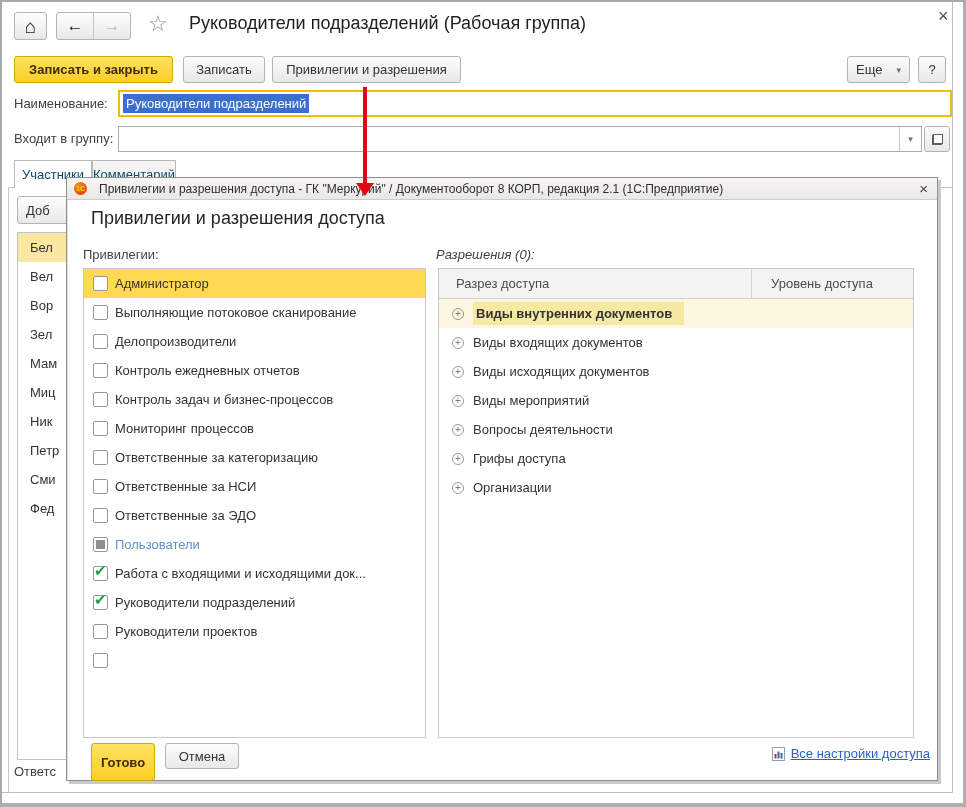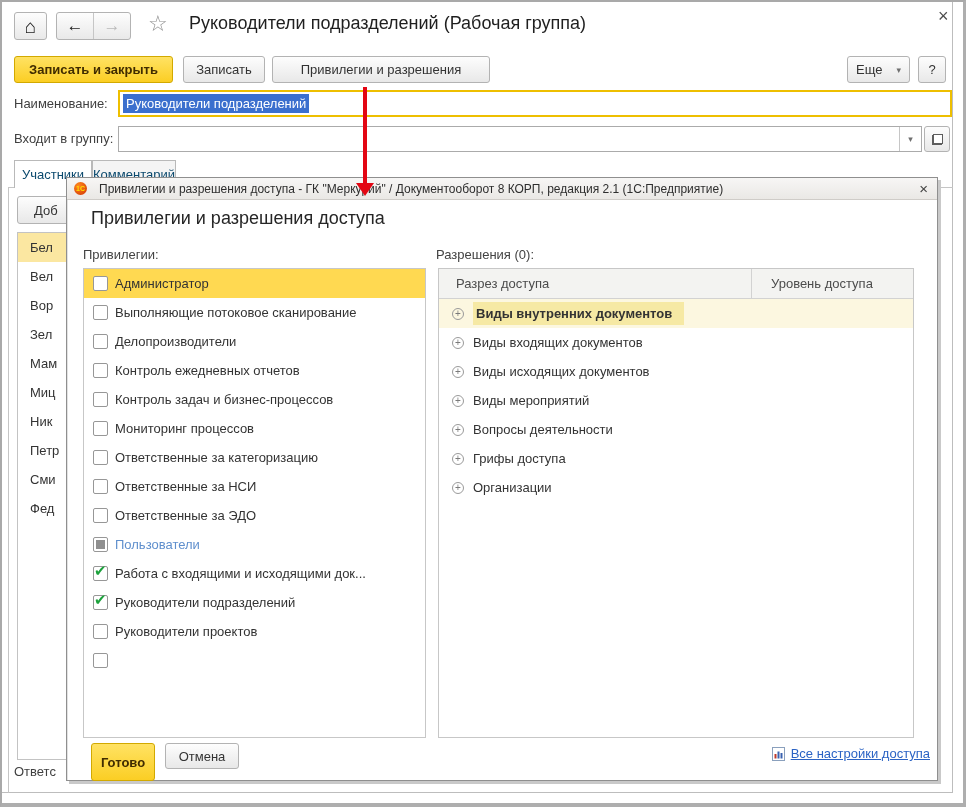--- a/index.html
+++ b/index.html
@@ -23,21 +23,21 @@
   .star { position:absolute; left:146px; top:11px; font-size:22px; color:#8f8f8f; line-height:1; }
   .mw-title { position:absolute; left:187px; top:11px; font-size:18px; color:#1f1f1f; }
   .mw-close { position:absolute; left:936px; top:5px; font-size:18px; color:#4d4d4d; line-height:1; }
 
   
   .btn { height:27px; background:linear-gradient(#fdfdfd,#e8e8e8); border:1px solid #b3b3b3; border-radius:3px;
          font-size:13px; color:#333; display:flex; align-items:center; justify-content:center; }
   .btn-yellow { background:linear-gradient(#ffe263,#fbce24); border-color:#d2a900; color:#402c00; font-weight:bold; }
   .cmd-save-close { position:absolute; left:12px; top:54px; width:159px; }
   .cmd-save { position:absolute; left:181px; top:54px; width:82px; }
-  .cmd-priv { position:absolute; left:270px; top:54px; width:218px; }
+  .cmd-priv { position:absolute; left:270px; top:54px; width:189px; }
   .cmd-more { position:absolute; left:845px; top:54px; width:63px; gap:14px; }
   .caret { font-size:9px; color:#6f6f6f; }
   .cmd-help { position:absolute; left:916px; top:54px; width:28px; }
 
   
   .flabel { position:absolute; left:12px; font-size:13px; color:#404040; }
   .name-field { position:absolute; left:116px; top:88px; width:834px; height:27px; background:#fff;
                 border:2px solid #eebf00; display:flex; align-items:center; padding-left:3px; }
   .sel-text { background:#3b6fce; color:#fff; font-size:13px; padding:2px 3px; }
   .group-field { position:absolute; left:116px; top:124px; width:804px; height:26px; background:#fff;
@@ -51,40 +51,40 @@
 
   
   .tab { position:absolute; top:158px; height:28px; background:#fff; border:1px solid #b9b9b9; border-bottom:none;
          font-size:13px; color:#0c4a6e; display:flex; align-items:center; justify-content:center; z-index:2; }
   .tab1 { left:12px; width:78px; }
   .tab2 { left:90px; width:84px; background:#f4f4f4; z-index:1; }
   .tabpage-top { position:absolute; left:6px; top:185px; width:945px; border-top:1px solid #c5c5c5; }
   .form-left-line { position:absolute; left:6px; top:185px; height:606px; border-left:1px solid #c5c5c5; }
 
   
-  .add-btn { position:absolute; left:15px; top:194px; width:76px; height:28px; justify-content:flex-start; padding-left:16px; }
+  .add-btn { position:absolute; left:15px; top:194px; width:76px; height:28px; justify-content:flex-start; padding-left:8px; }
   .member-list { position:absolute; left:15px; top:230px; width:100px; height:528px;
                  border:1px solid #c3c3c3; background:#fff; }
   .member-item { height:29px; display:flex; align-items:center; padding-left:12px; font-size:13px; color:#333; }
   .member-item.sel { background:#fbe7a1; }
   .resp-label { position:absolute; left:12px; top:762px; font-size:13px; color:#404040; }
 
   
   .dialog { position:absolute; left:64px; top:175px; width:872px; height:604px; background:#fff;
             border:1px solid #8f8f8f; box-shadow:3px 3px 0 #c9c9c9, 1px 1px 0 #e2e2e2 inset; z-index:20; }
   .dlg-titlebar { position:absolute; left:0; top:0; width:100%; height:22px;
                   background:linear-gradient(#f7f6f5,#eae8e5); border-bottom:1px solid #cfccc8;
                   display:flex; align-items:center; padding-left:7px; }
   .onec-icon { width:13px; height:13px; border-radius:50%; background:radial-gradient(circle at 35% 30%, #ff8a1e, #d03000);
                display:flex; align-items:center; justify-content:center; font-size:7px; font-weight:bold; color:#ffdf00; }
   .dlg-title-text { margin-left:12px; font-size:12px; color:#2e2e2e; white-space:nowrap; }
   .dlg-close { position:absolute; right:9px; top:2px; font-size:15px; color:#444; line-height:1.2; }
   .dlg-heading { position:absolute; left:24px; top:30px; font-size:18px; color:#262626; }
   .panel-label { position:absolute; top:69px; font-size:13px; color:#424242; }
-  .lbl-priv { left:16px; } .lbl-perm { left:369px; }
+  .lbl-priv { left:16px; } .lbl-perm { left:369px;font-style:italic; }
 
   .priv-list { position:absolute; left:16px; top:90px; width:343px; height:470px; border:1px solid #c7c7c7; background:#fff; }
   .priv-row { height:29px; display:flex; align-items:center; padding-left:9px; gap:7px; }
   .priv-row.sel { background:#ffd951; }
   .cb { position:relative; width:15px; height:15px; border:1px solid #979797; border-radius:2px; background:#fff; flex:0 0 auto; }
   .cb .tick { position:absolute; left:0px; top:-5px; font-size:15px; color:#1ca23c; }
   .cb.ind::after { content:""; position:absolute; left:2px; top:2px; width:9px; height:9px; background:#8f8f8f; }
   .priv-label { font-size:13px; color:#333; white-space:nowrap; }
   .priv-label.userslink { color:#5f8fcd; }
 

